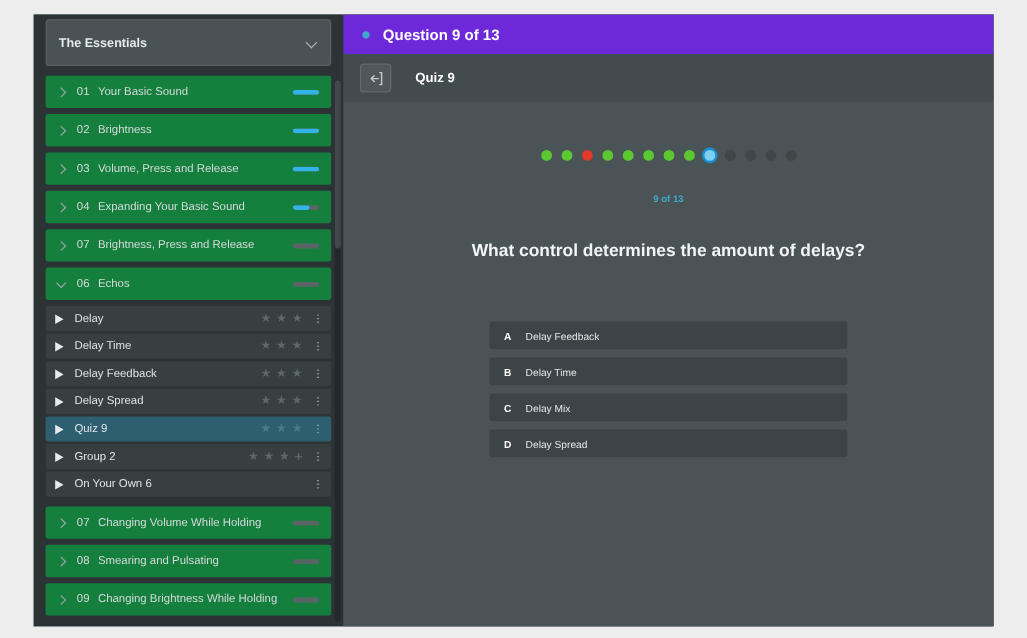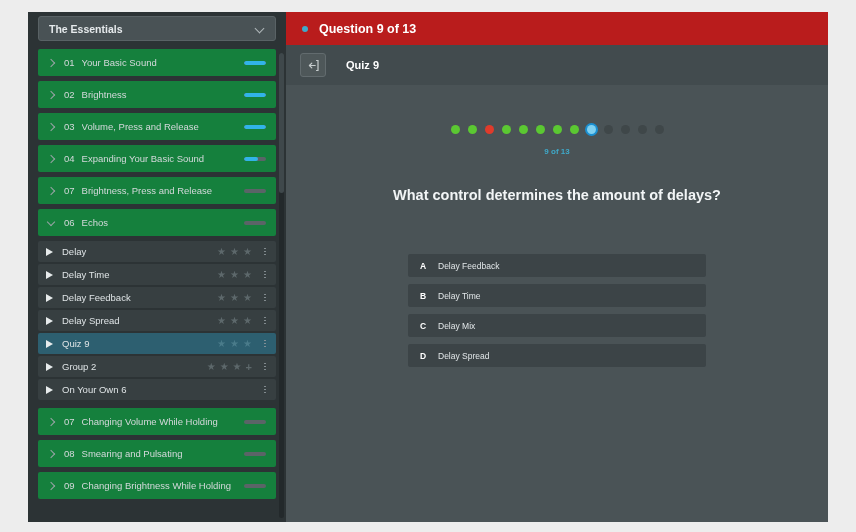--- a/index.html
+++ b/index.html
@@ -58,21 +58,21 @@
   }
   .toc-title {
     color: #ffffff;
     font-size: 12.5px;
     font-weight: bold;
     letter-spacing: .2px;
   }
 
   .toc-select {
     margin: 4px 10px 8px 10px;
-    height: 25px;
+    height: 39px;
     background: #495255;
     border: 1px solid #596265;
     border-radius: 3px;
     display: flex;
     align-items: center;
     padding: 0 10px;
     cursor: pointer;
   }
   .toc-select-label {
     color: #e6eaec;
@@ -220,21 +220,21 @@
   #main {
     flex: 1;
     display: flex;
     flex-direction: column;
     background: #3e4649;
     min-width: 0;
   }
 
   .main-topbar {
     height: 33px;
-    background: #b91c1c;
+    background: #6d28d9;
     display: flex;
     align-items: center;
     padding: 0 16px;
     gap: 11px;
     flex: 0 0 33px;
   }
   .dot-teal {
     width: 6px; height: 6px; border-radius: 50%;
     background: #3fa9c9;
     flex: 0 0 6px;
@@ -285,21 +285,21 @@
   .qdot { width: 9px; height: 9px; border-radius: 50%; }
   .qdot.correct { background: #5bc832; }
   .qdot.wrong   { background: #e03b2b; }
   .qdot.pending { background: #3f4749; }
   .qdot.current {
     background: #7fd0f0;
     box-shadow: 0 0 0 2px #1a8fd1;
   }
 
   .dots-caption {
-    margin-top: 13px;
+    margin-top: 27px;
     color: #3fa9c9;
     font-size: 8px;
     font-weight: bold;
   }
 
   .question-text {
     margin-top: 31px;
     color: #f2f5f6;
     font-size: 14.5px;
     font-weight: bold;

